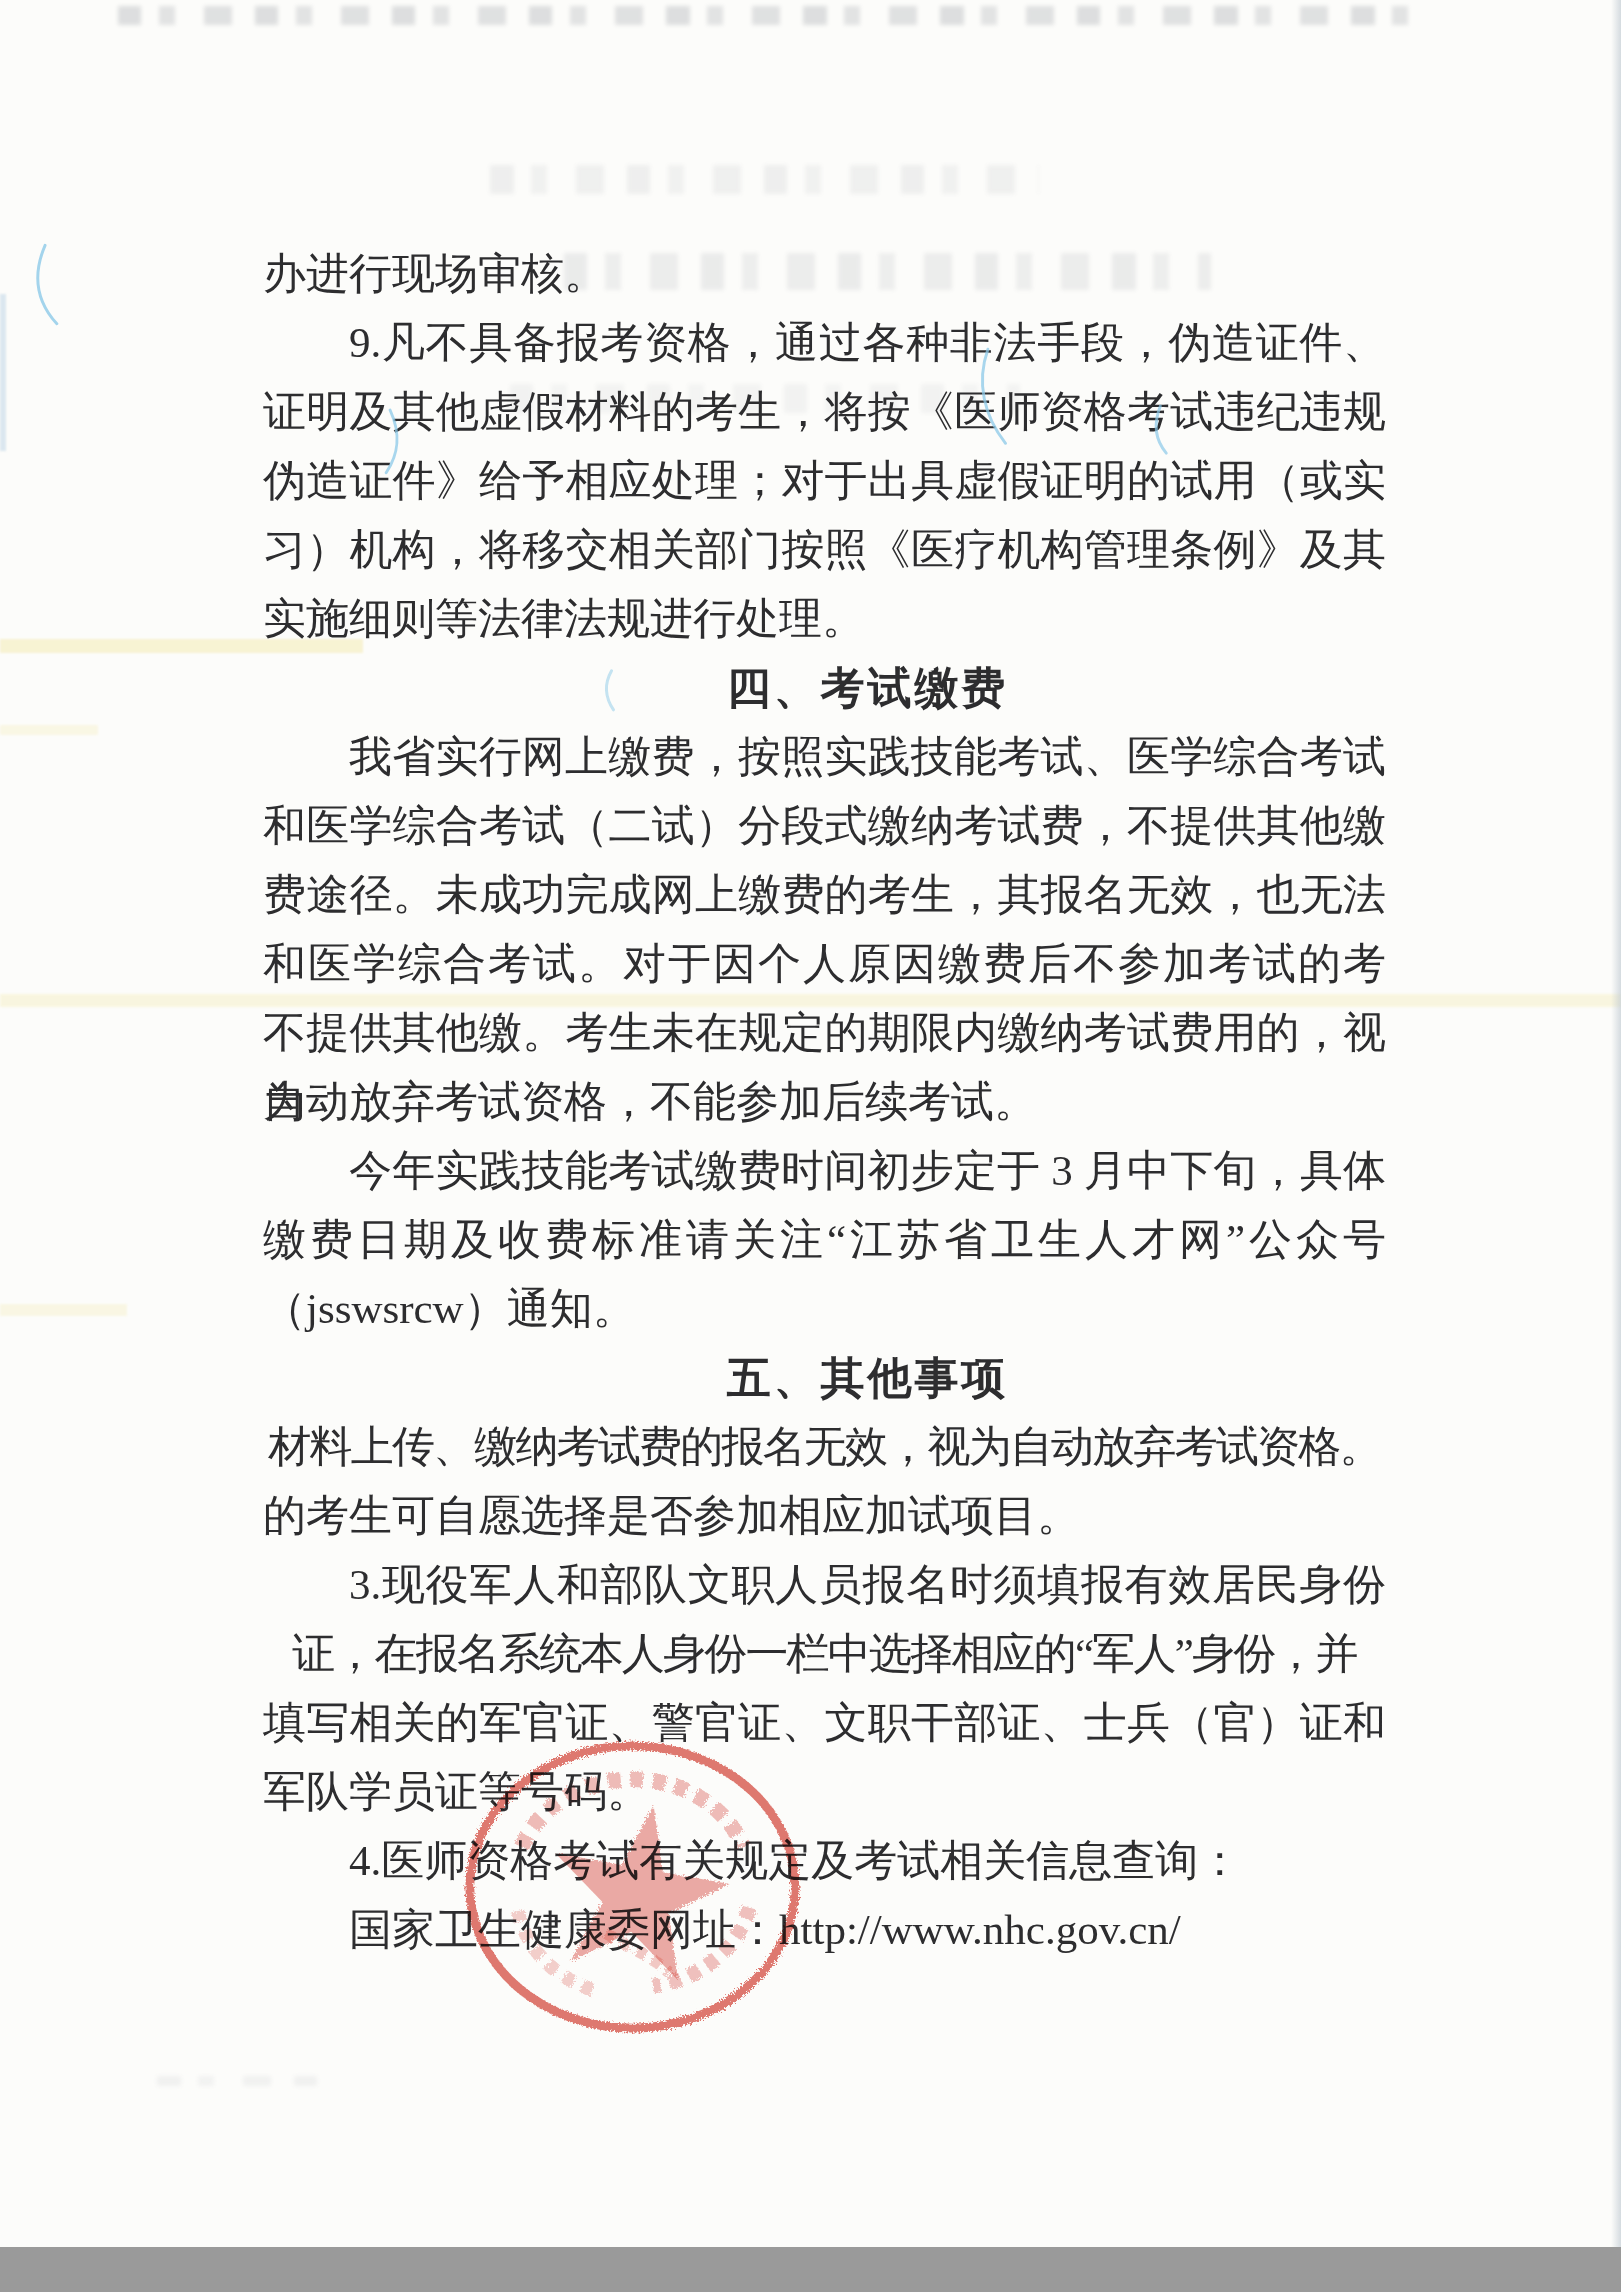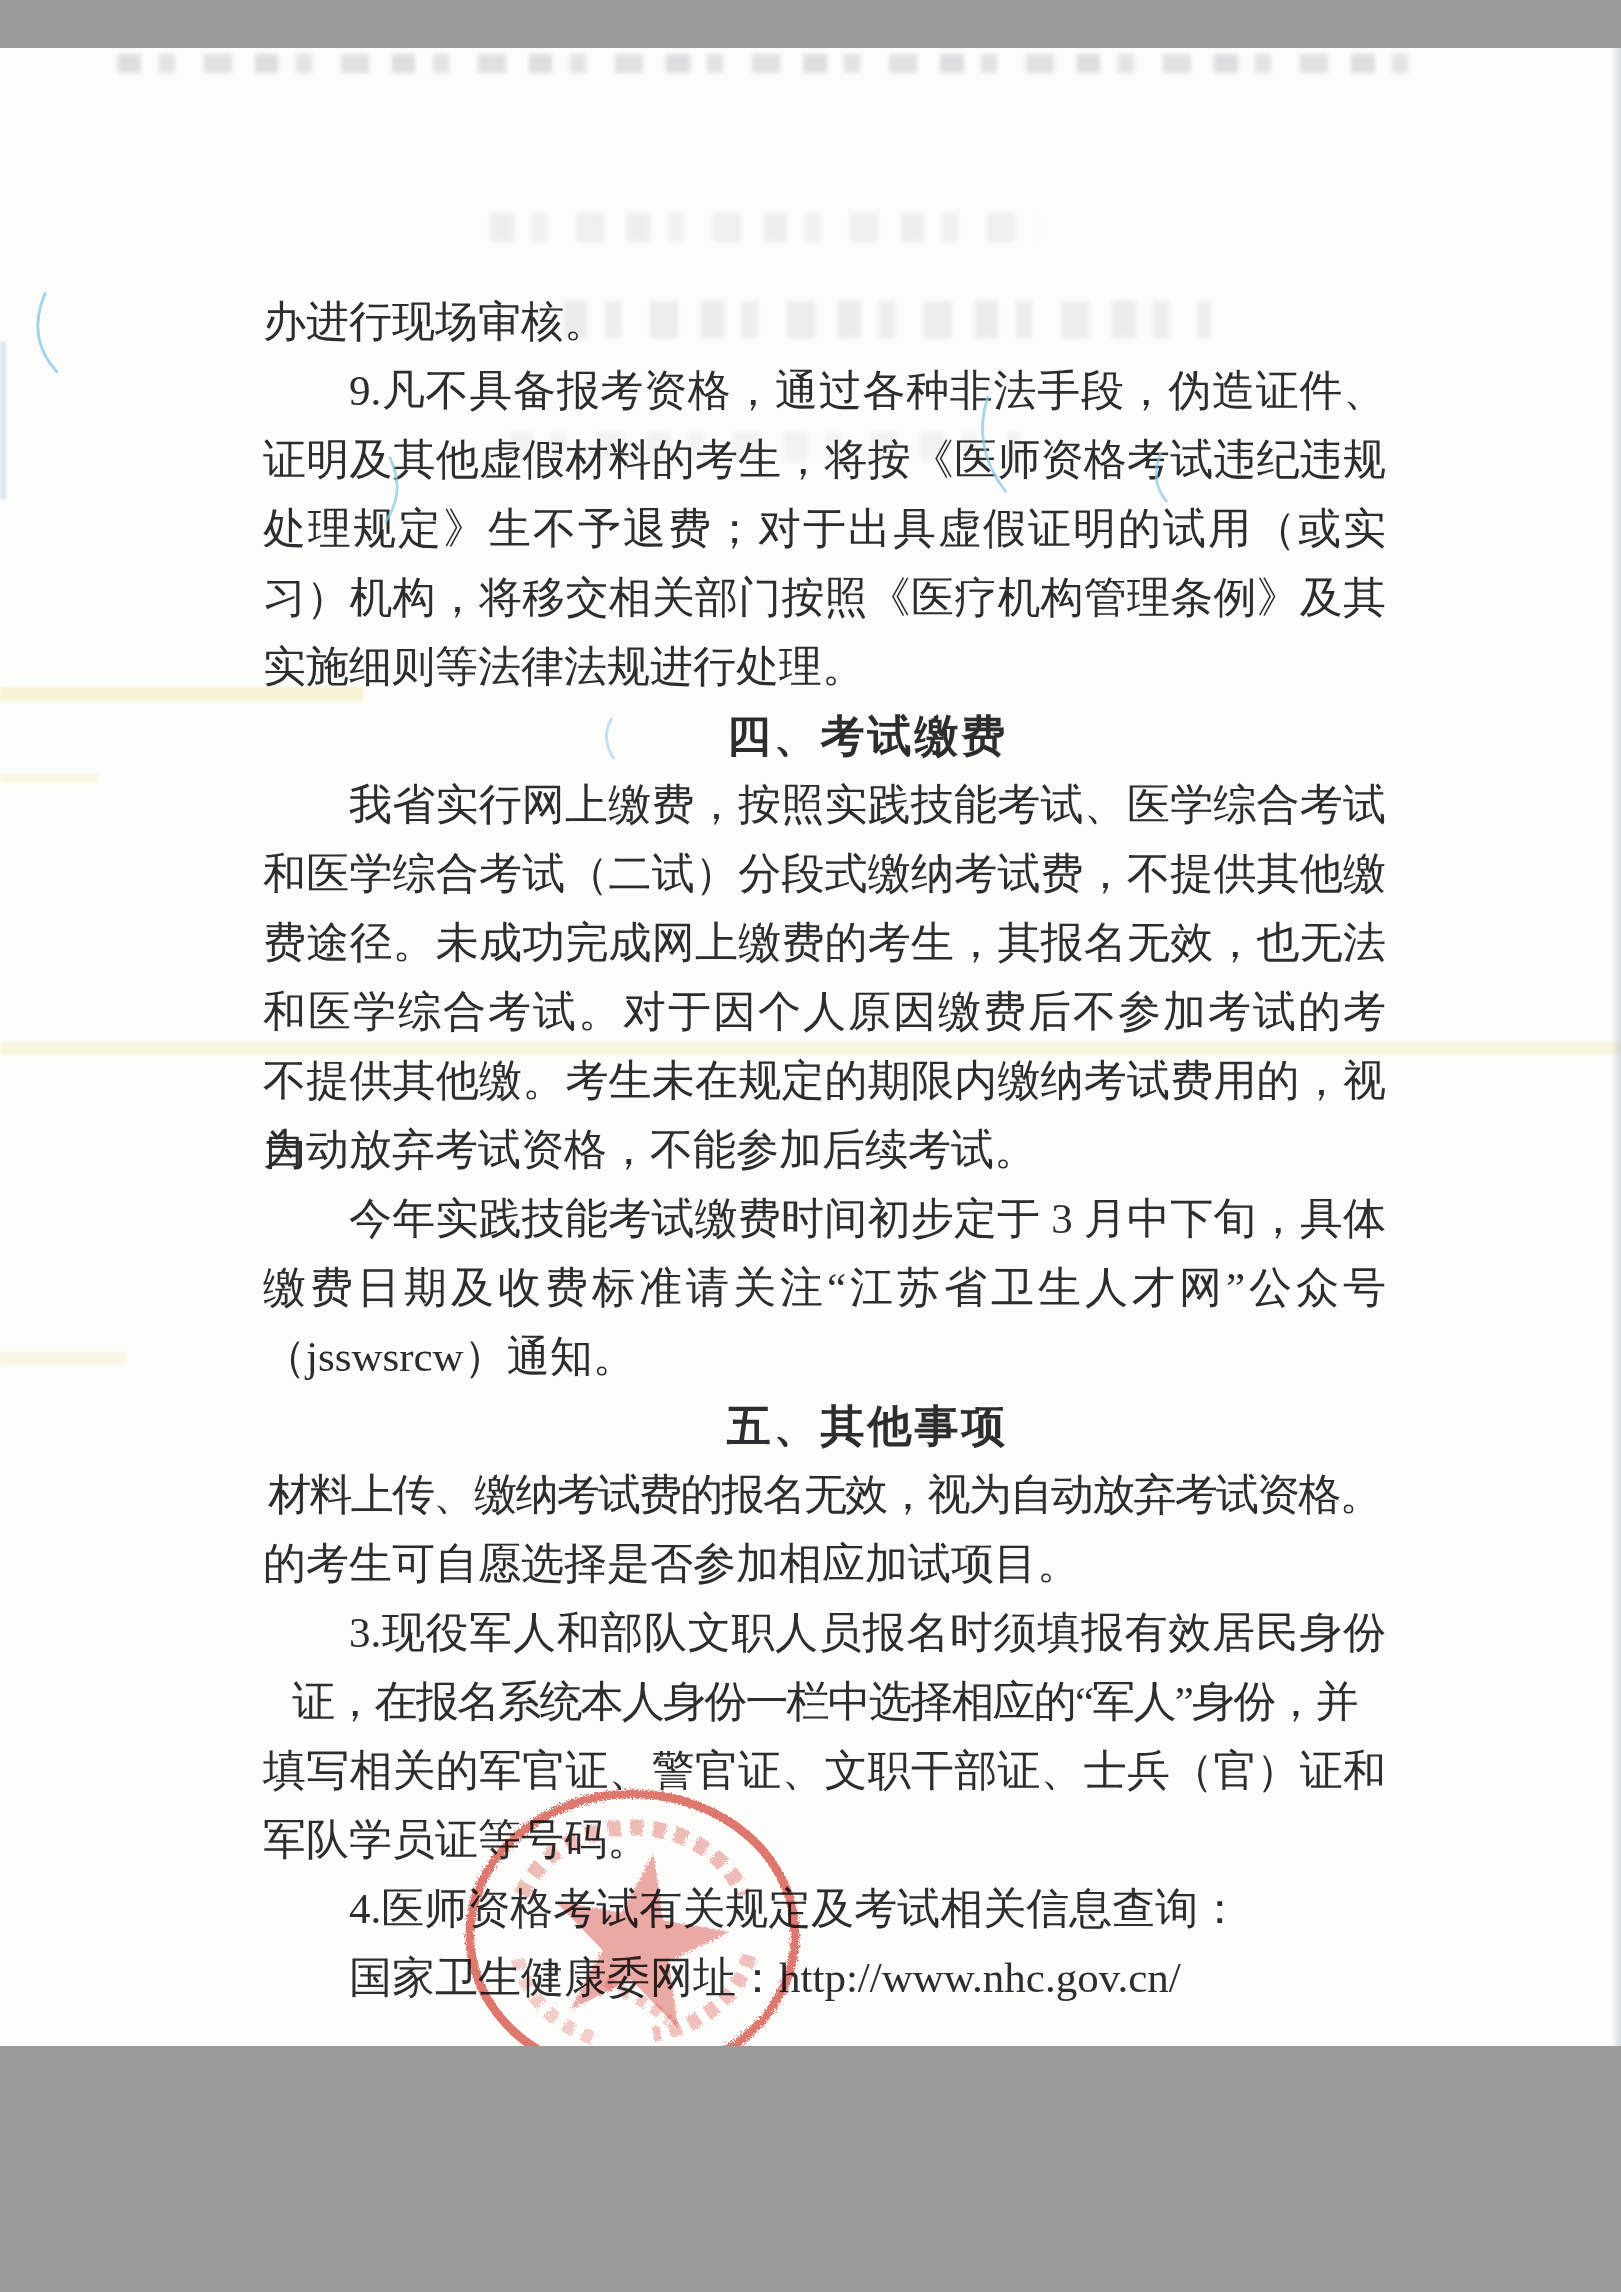--- a/index.html
+++ b/index.html
@@ -1,20 +1,19 @@
 <!DOCTYPE html>
 <html style="--paper: #fcfcfa; --ink: #2d2d2f; --stamp: #d6453a; --artifact_blue: #8cc9e8; --artifact_yellow: #f4ecb4;"><head>
 <meta charset="utf-8">
 <style>
   html,body{margin:0;padding:0;background:#9a9a9a;}
   .page{
-    position:relative;width:1621px;height:1998px;overflow:hidden;
+    position:relative;width:1621px;height:2247px;overflow:hidden;
     background:var(--paper,#fcfcfa);
     font-family:"Liberation Serif","DejaVu Serif",serif;
-    margin-top:48px;
   }
   
   .textblock{
     position:absolute;left:263px;top:239px;width:1123px;
     color:var(--ink,#2d2d2f);font-size:43px;
   }
   .line{height:69px;line-height:69px;white-space:nowrap;}
   .just{white-space:normal;text-align:justify;text-align-last:justify;}
   .tight{letter-spacing:-1.8px;white-space:nowrap;text-align:center;}
   .indent{padding-left:86px;}
@@ -65,21 +64,21 @@
 
   <div class="streak" style="left:0;top:639px;width:363px;height:13.7px;opacity:.55;"></div>
   <div class="streak" style="left:0;top:994px;width:1621px;height:12.7px;opacity:.38;"></div>
   <div class="streak" style="left:0;top:725px;width:98px;height:9.8px;opacity:.30;"></div>
   <div class="streak" style="left:0;top:1304px;width:127px;height:11.8px;opacity:.32;"></div>
 
   <div class="textblock">
       <div class="line body">办进行现场审核。</div>
       <div class="line body indent just">9.凡不具备报考资格，通过各种非法手段，伪造证件、</div>
       <div class="line body just">证明及其他虚假材料的考生，将按《医师资格考试违纪违规</div>
-      <div class="line body just">处理规定》生不予退费；对于出具虚假证明的试用（或实</div>
+      <div class="line body just">伪造证件》给予相应处理；对于出具虚假证明的试用（或实</div>
       <div class="line body just">习）机构，将移交相关部门按照《医疗机构管理条例》及其</div>
       <div class="line body">实施细则等法律法规进行处理。</div>
       <div class="line heading indent">四、考试缴费</div>
       <div class="line body indent just">我省实行网上缴费，按照实践技能考试、医学综合考试</div>
       <div class="line body just">和医学综合考试（二试）分段式缴纳考试费，不提供其他缴</div>
       <div class="line body just">费途径。未成功完成网上缴费的考生，其报名无效，也无法</div>
       <div class="line body just">和医学综合考试。对于因个人原因缴费后不参加考试的考</div>
       <div class="line body just">不提供其他缴。考生未在规定的期限内缴纳考试费用的，视为</div>
       <div class="line body">自动放弃考试资格，不能参加后续考试。</div>
       <div class="line body indent just">今年实践技能考试缴费时间初步定于 3 月中下旬，具体</div>

